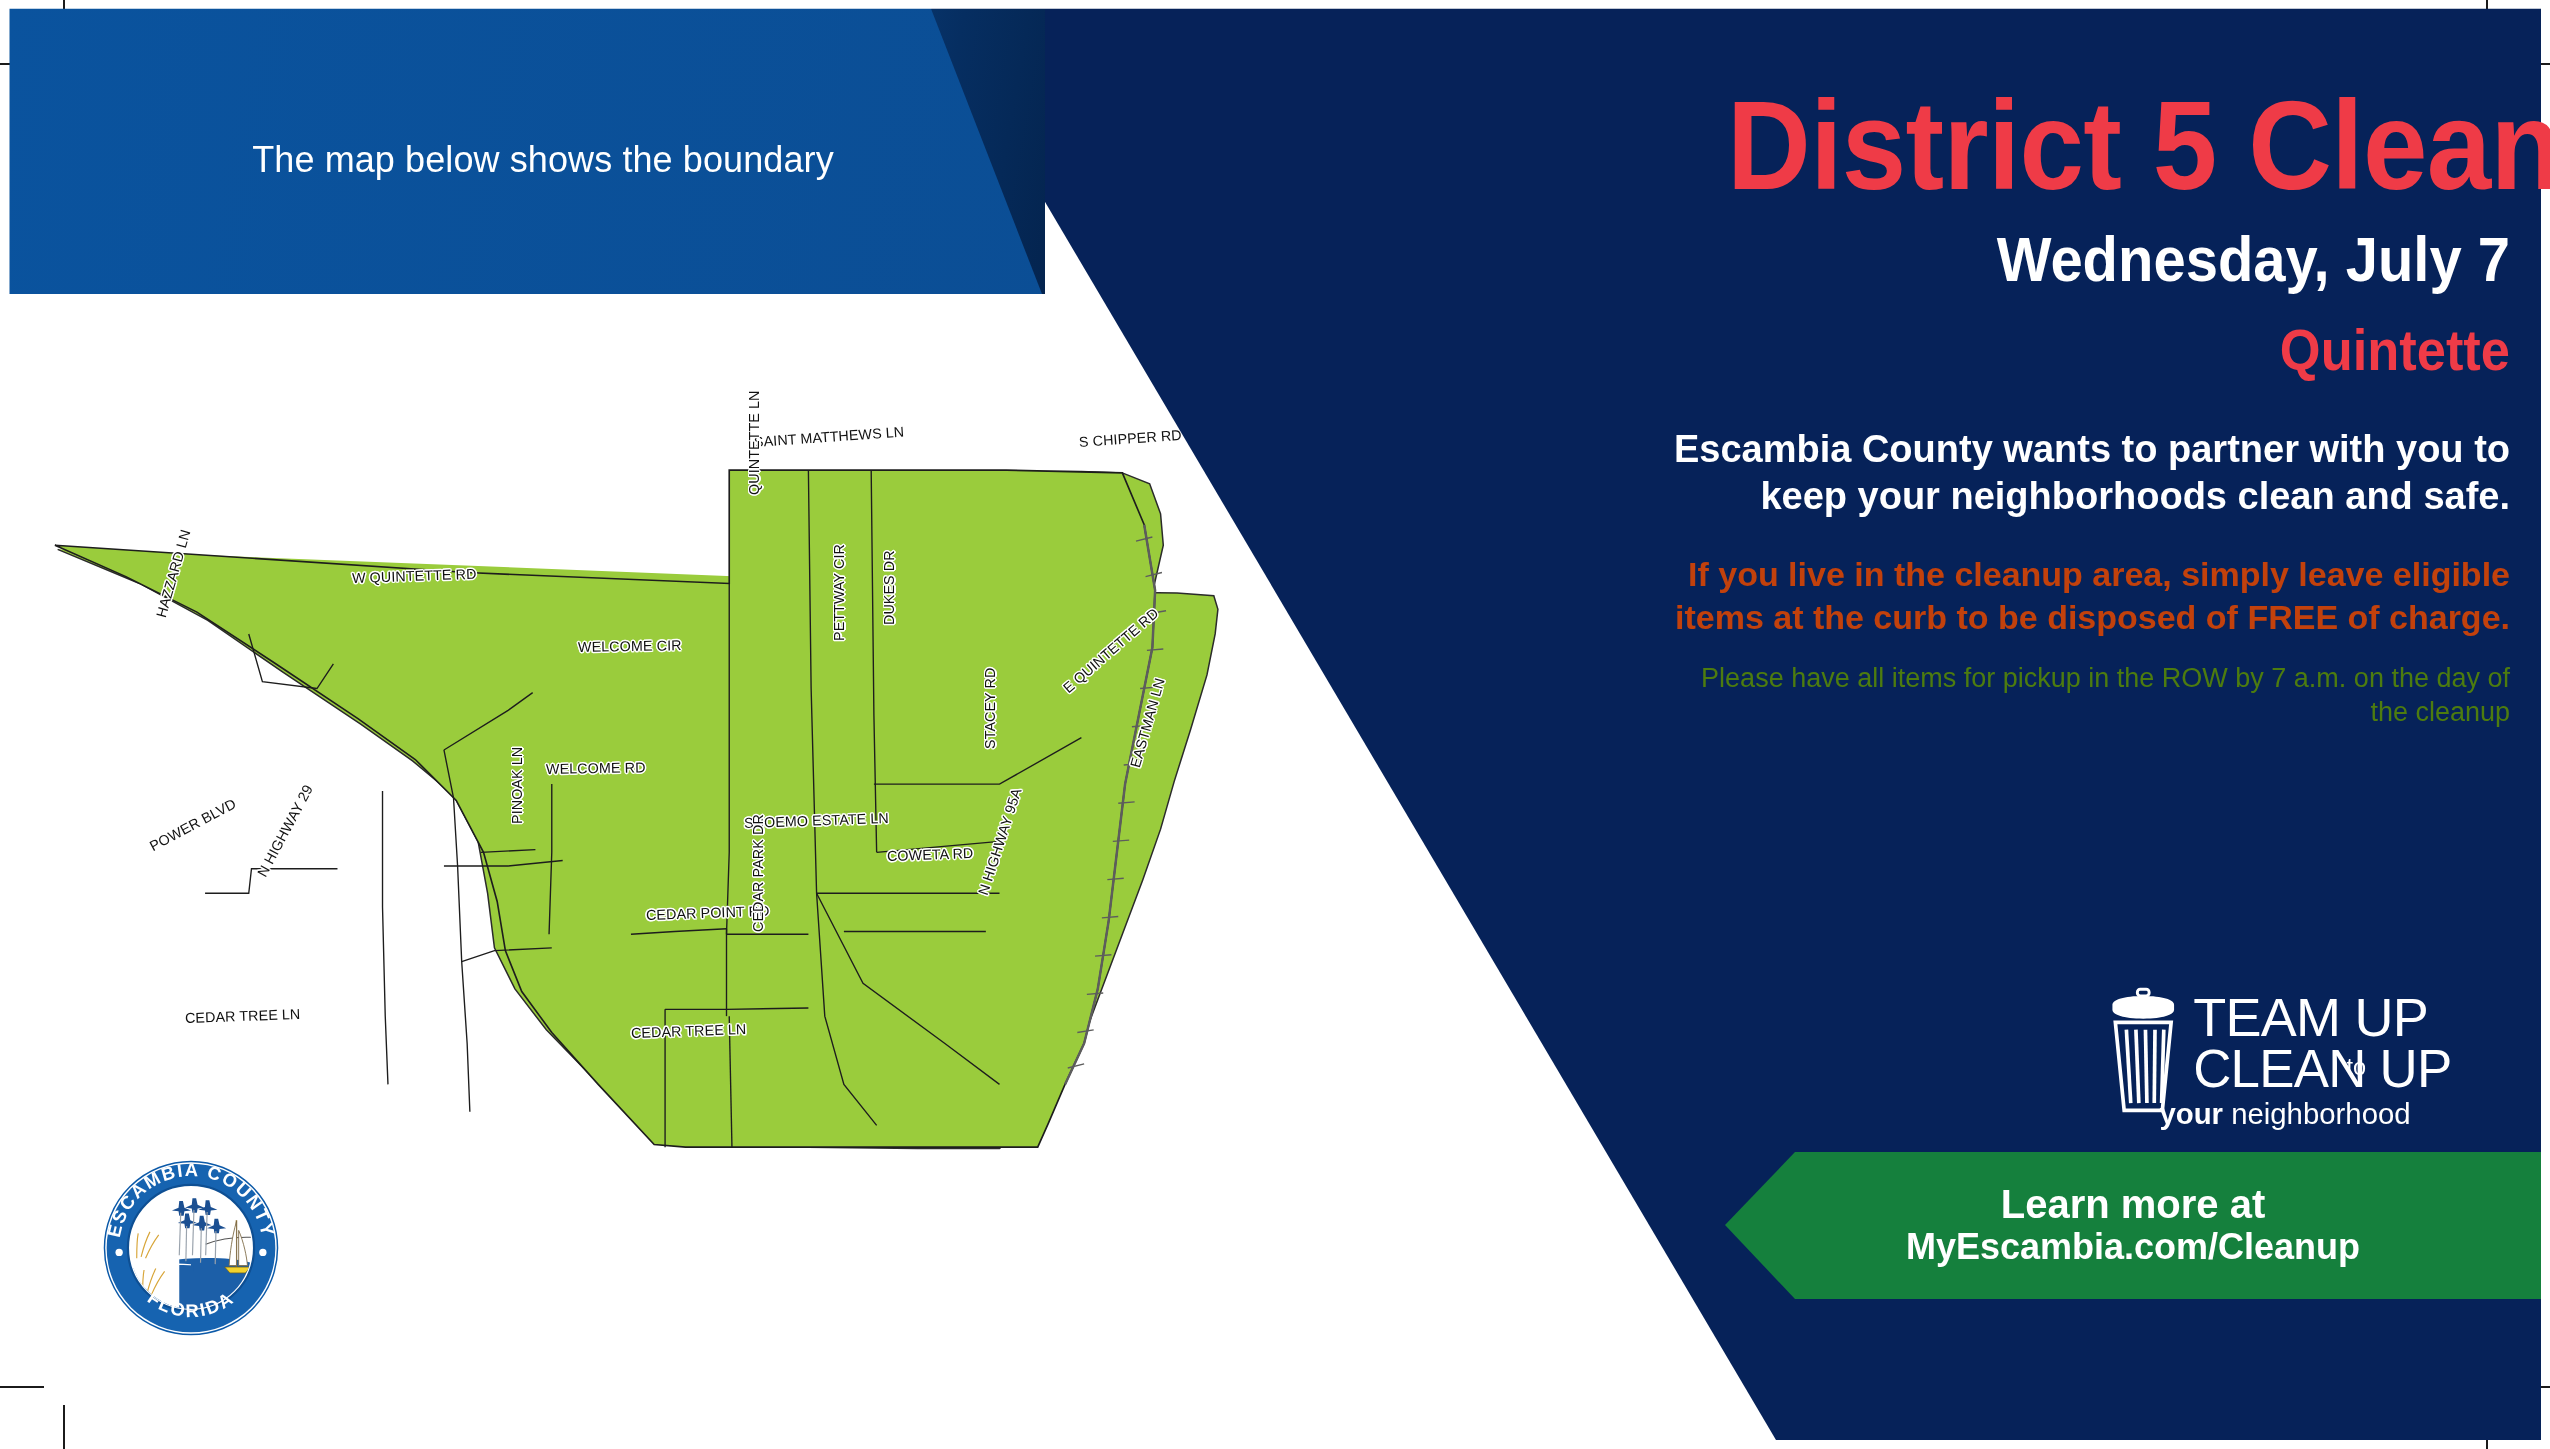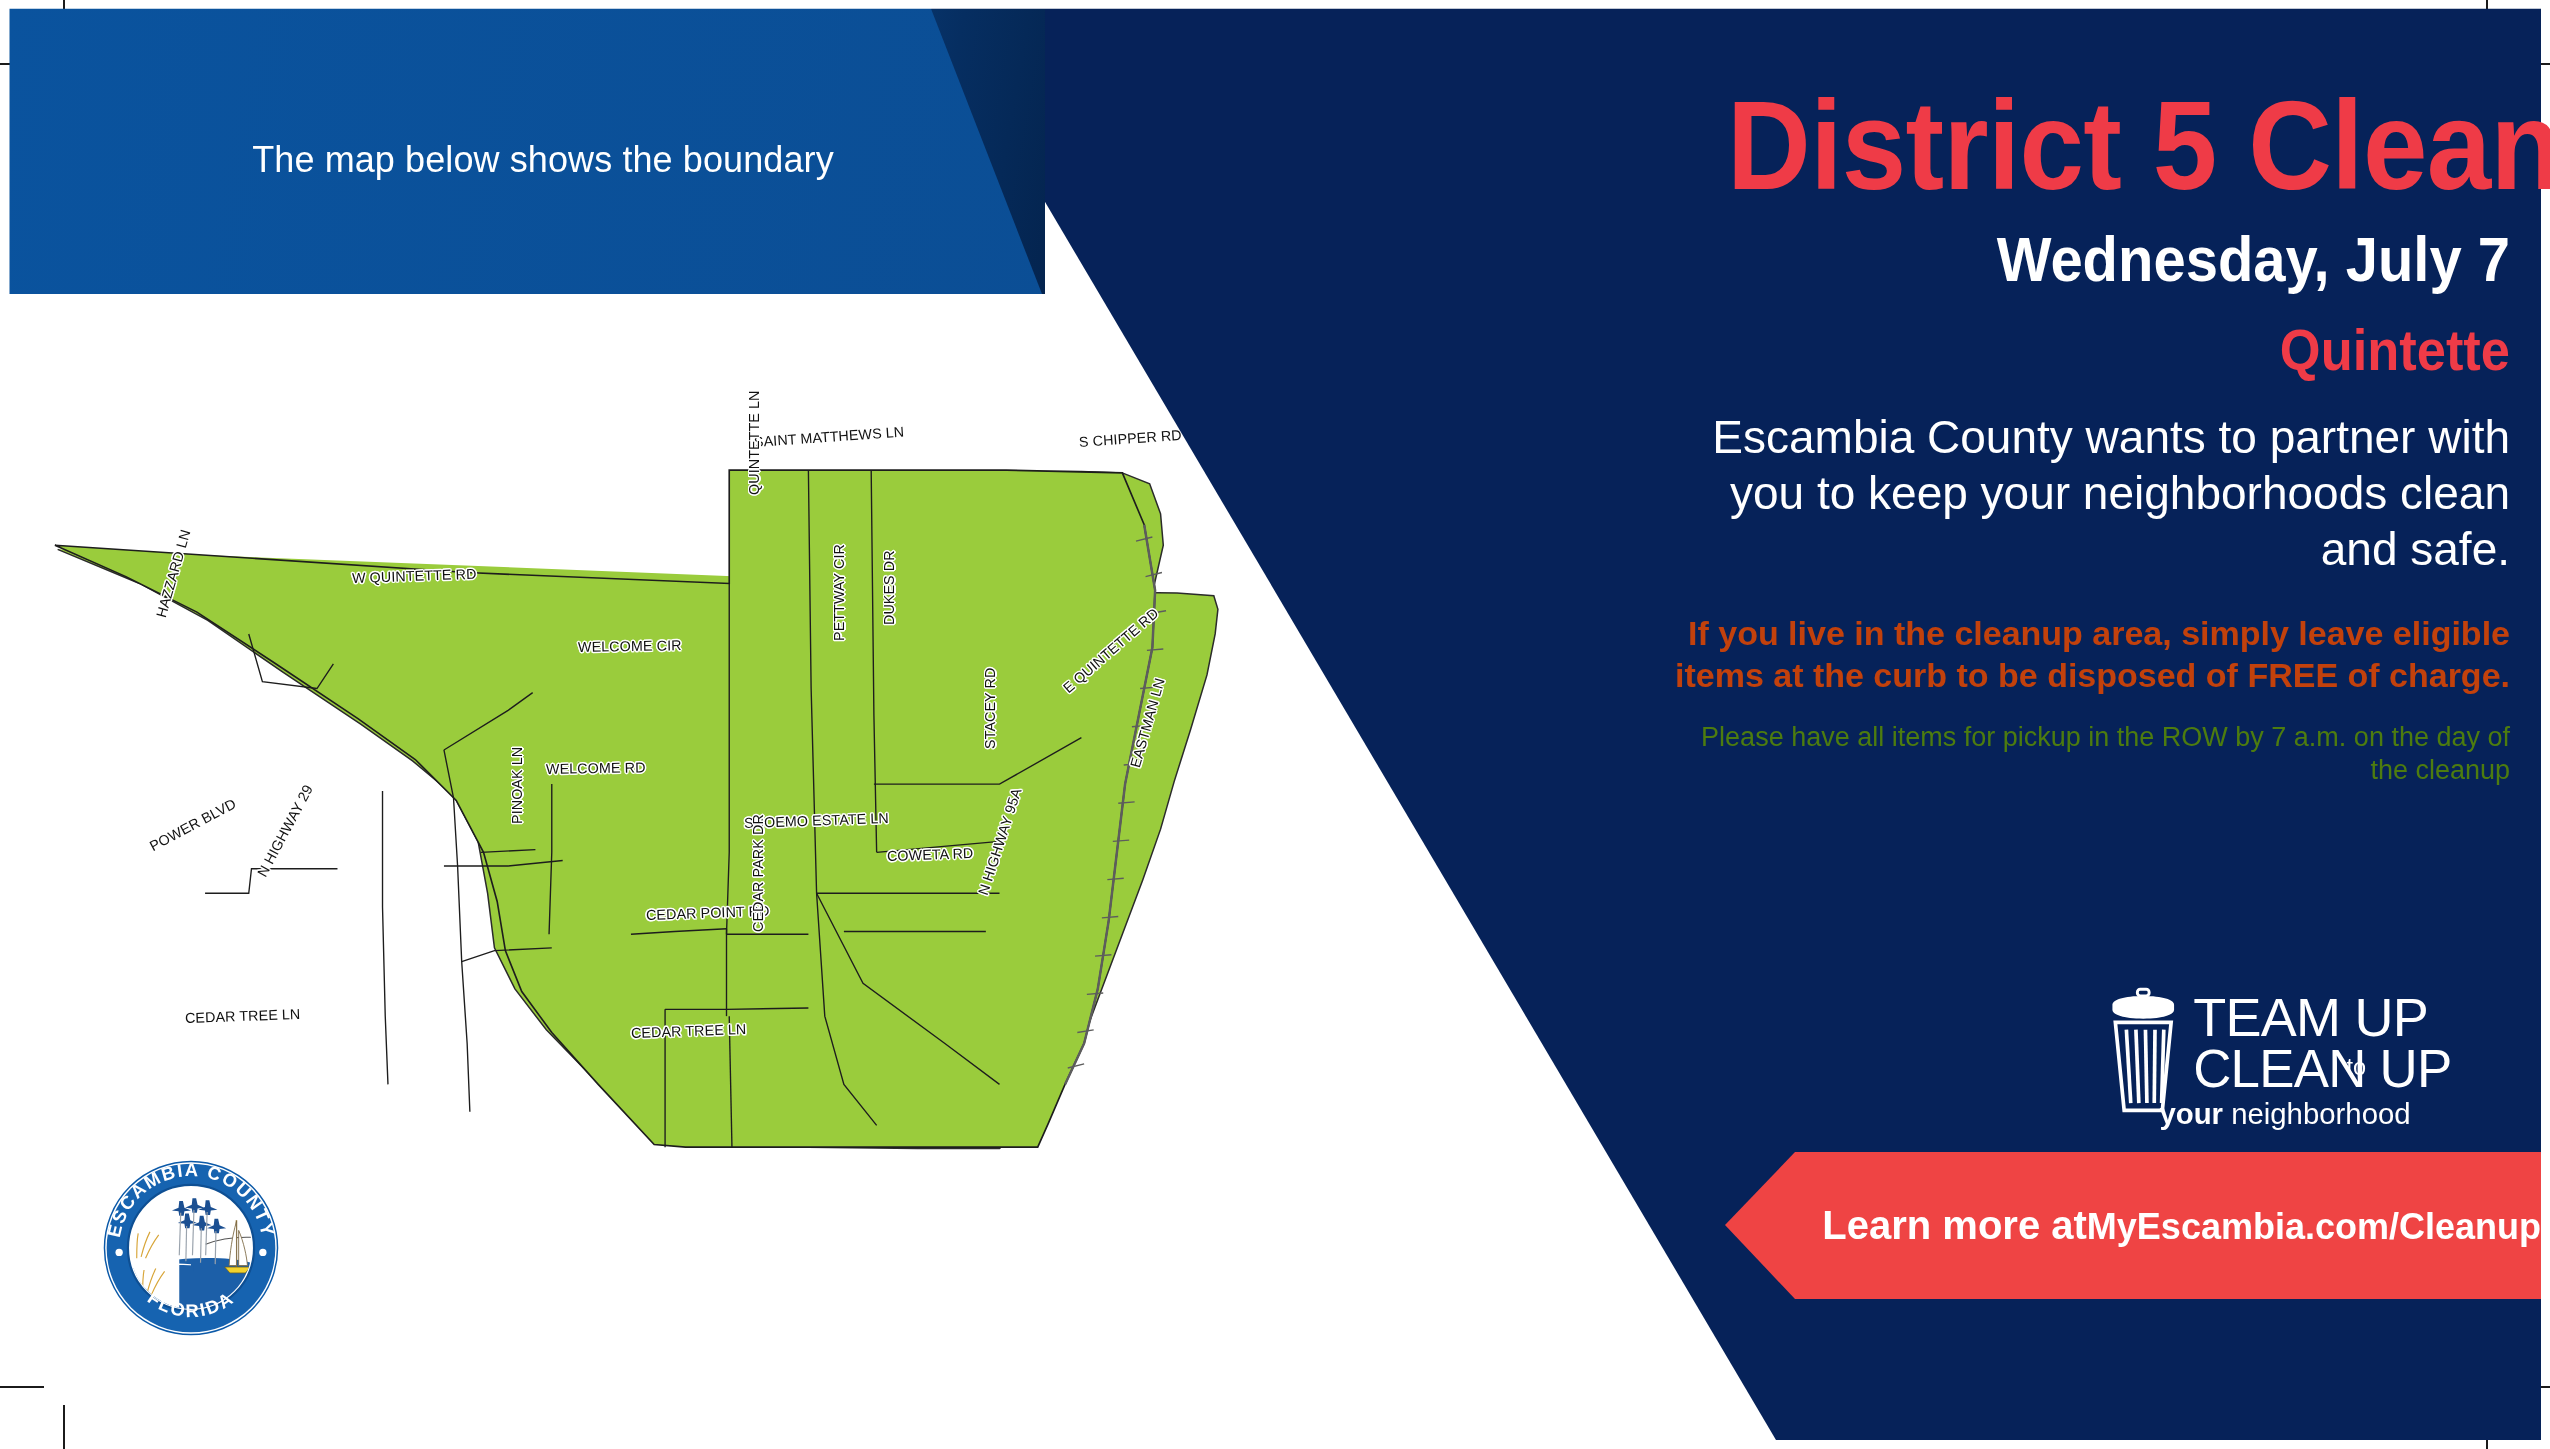--- a/index.html
+++ b/index.html
@@ -52,45 +52,45 @@
   }
   #event-date{
     font-size:63px;font-weight:700;color:#ffffff;margin:19px 0 0 0;
     transform:scaleX(.92);transform-origin:right center;
   }
   #event-place{
     font-size:57px;font-weight:700;color:#ef3b47;margin:22px 0 0 0;
     transform:scaleX(.92);transform-origin:right center;
   }
   #para-1{
-    font-size:46px;line-height:1.22;font-weight:400;color:#ffffff;
-    margin:26px 0 0 0;
+    font-size:38px;line-height:1.22;font-weight:700;color:#ffffff;
+    margin:43px 0 0 0;
   }
   #para-2{
     font-size:34px;line-height:1.26;font-weight:700;color:#c2410c;
     margin:34px 0 0 0;
   }
   #para-2 .free{font-weight:700;}
   #para-3{
     font-size:27px;line-height:1.24;font-weight:400;color:#4d7c0f;
     margin:23.5px 0 0 0;
   }
 
   
   #teamup-logo{
     position:absolute;right:53px;top:951px;width:411px;height:169px;z-index:9;margin-top:36px;
   }
 
   
   #learn-banner{
     position:absolute;left:1725px;top:1152px;width:816px;height:147px;
-    background:#ef4444;
+    background:#15803d;
     clip-path:polygon(70px 0, 816px 0, 816px 147px, 70px 147px, 0 73px);
-    z-index:10;display:flex;flex-direction:row;
-    align-items:center;justify-content:flex-end;
+    z-index:10;display:flex;flex-direction:column;
+    align-items:center;justify-content:center;
   }
   #learn-line1{color:#fff;font-size:40px;font-weight:700;line-height:1.02;}
   #learn-line2{color:#fff;font-size:36px;font-weight:700;line-height:1.08;margin-top:2.9px;}
 
   
   #map{
     position:absolute;left:44px;top:345px;width:1365px;height:1042px;z-index:2;
   }
   .rdlabel{
     position:absolute;font-size:14.3px;font-weight:400;color:#111;

